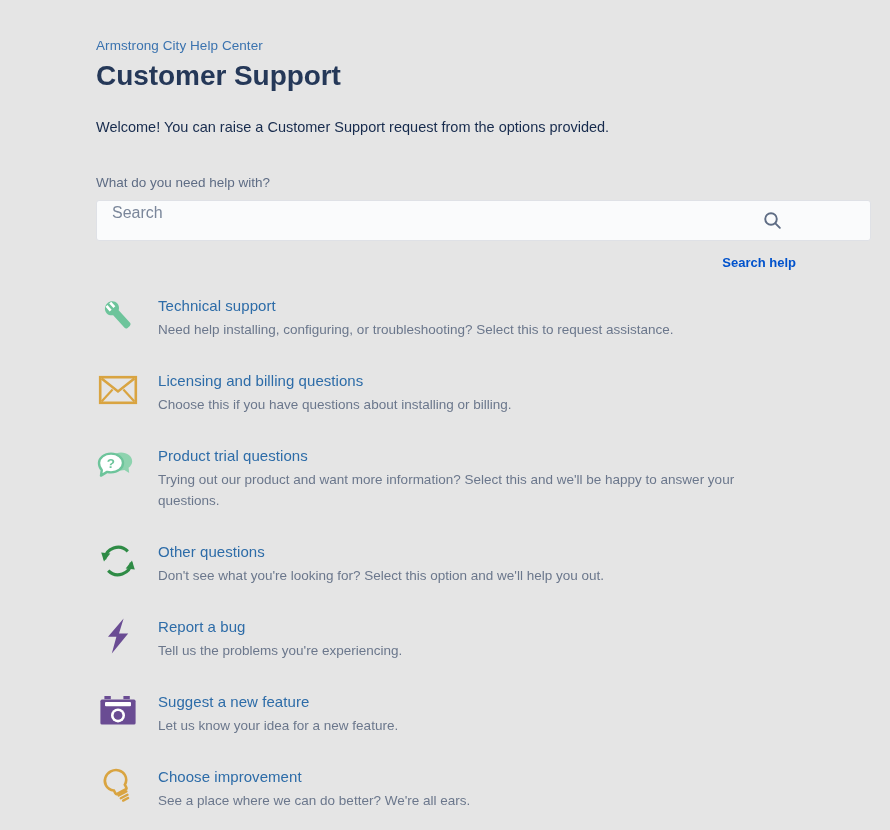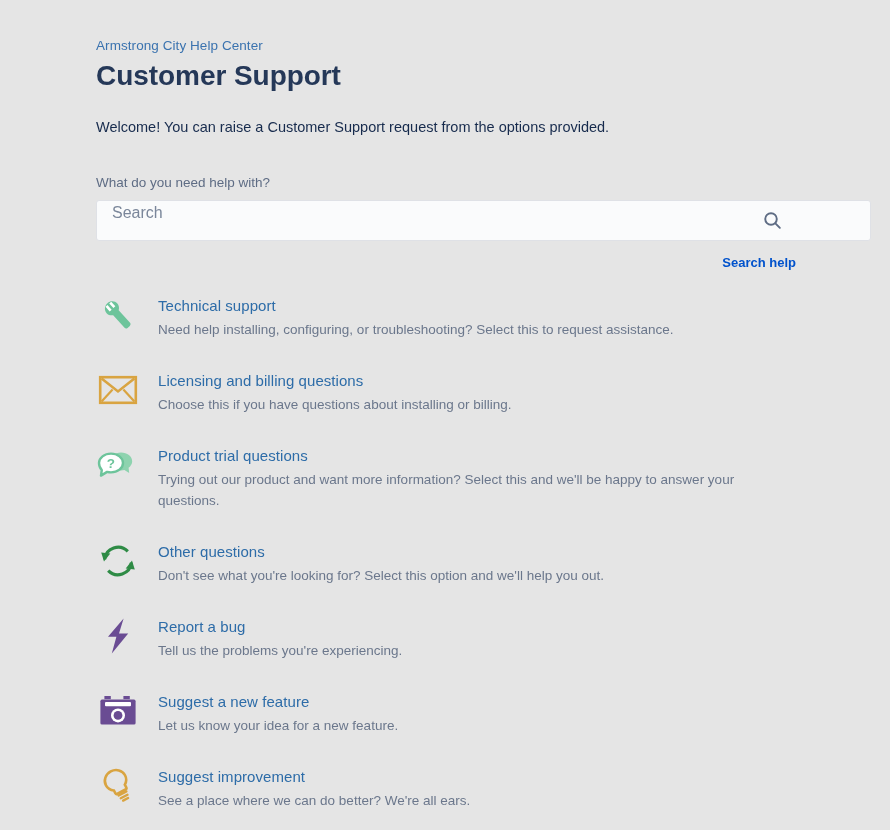--- a/index.html
+++ b/index.html
@@ -277,20 +277,20 @@
               <path d="M21 4.6c-6.0 0-10.8 4.5-10.8 10.1 0 3.4 1.8 6.4 4.6 8.2
                        v3.0c0 0.9 0.8 1.6 1.7 1.6h9.0c0.9 0 1.7-0.7 1.7-1.6v-3.0
                        c2.8-1.8 4.6-4.8 4.6-8.2C31.8 9.1 27.0 4.6 21 4.6z" fill="none" stroke="#D9A441" stroke-width="2.6"></path>
               <line x1="16.6" y1="29.6" x2="25.4" y2="29.6" stroke="#D9A441" stroke-width="2.4" stroke-linecap="round"></line>
               <line x1="17.2" y1="33.0" x2="24.8" y2="33.0" stroke="#D9A441" stroke-width="2.4" stroke-linecap="round"></line>
               <line x1="18.2" y1="36.2" x2="23.8" y2="36.2" stroke="#D9A441" stroke-width="2.4" stroke-linecap="round"></line>
             </g>
           </svg>
         </div>
         <div class="req-text">
-          <div class="req-title">Suggest improvement</div>
+          <div class="req-title">Choose improvement</div>
           <div class="req-desc">See a place where we can do better? We're all ears.</div>
         </div>
       </div>
 
     </div>
   </div>
 </div>
 
 </body></html>

